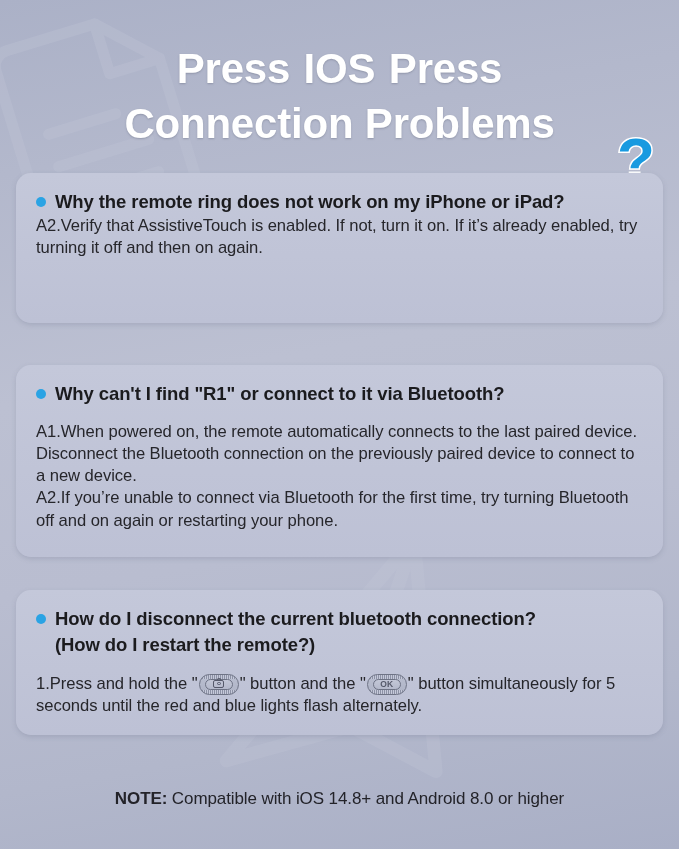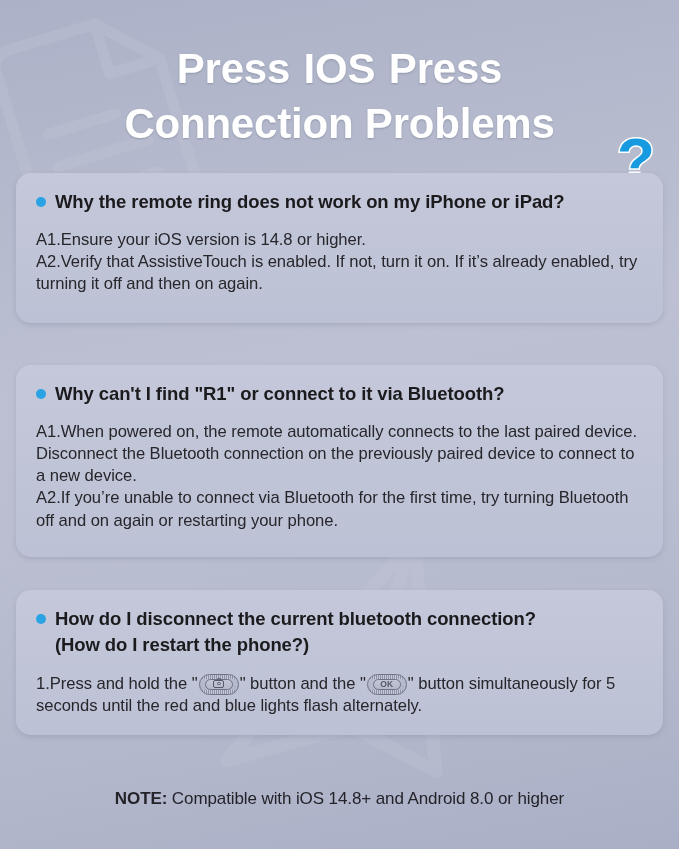--- a/index.html
+++ b/index.html
@@ -237,39 +237,38 @@
     <div class="title-line">Connection Problems</div>
   </div>
 
   <div class="qmark">?</div>
 
   <div class="card" id="card1">
     <div class="q-row">
       <div class="bullet"></div>
       <div class="q-text">Why the remote ring does not work on my iPhone or iPad?</div>
     </div>
-    <div class="a-text a1">A1.Ensure your iOS version is 14.8 or higher.</div>
     <div class="a-text a2">A2.Verify that AssistiveTouch is enabled. If not, turn it on. If it’s already enabled, try turning it off and then on again.</div>
   </div>
 
   <div class="card" id="card2">
     <div class="q-row">
       <div class="bullet"></div>
       <div class="q-text">Why can't I find "R1" or connect to it via Bluetooth?</div>
     </div>
     <div class="a-text a1">A1.When powered on, the remote automatically connects to the last paired device. Disconnect the Bluetooth connection on the previously paired device to connect to a new device.</div>
     <div class="a-text a2">A2.If you’re unable to connect via Bluetooth for the first time, try turning Bluetooth off and on again or restarting your phone.</div>
   </div>
 
   <div class="card" id="card3">
     <div class="q-row">
       <div class="bullet"></div>
       <div>
         <div class="q-text">How do I disconnect the current bluetooth connection?</div>
-        <div class="q-text">(How do I restart the phone?)</div>
+        <div class="q-text">(How do I restart the remote?)</div>
       </div>
     </div>
     <div class="a-text a1"><span>1.Press and hold the "</span><span class="pill"><span class="inner">
             <span class="cam"></span>
           </span></span><span>" button and the "</span><span class="pill"><span class="inner">
             <span class="lbl">OK</span>
           </span></span><span>" button simultaneously for 5 seconds until the red and blue lights flash alternately.</span></div>
   </div>
 
   <div class="note"><b>NOTE:</b><span> Compatible with iOS 14.8+ and Android 8.0 or higher</span></div>

